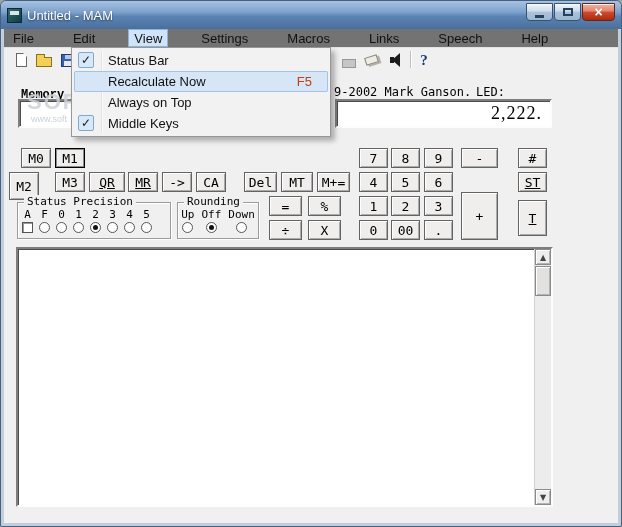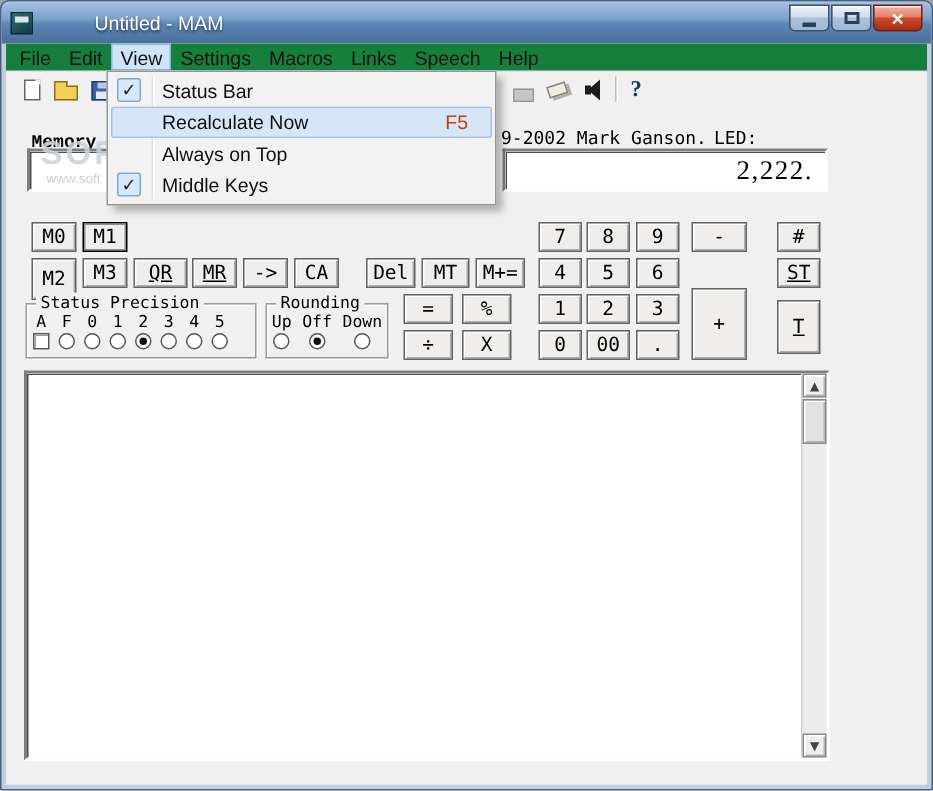--- a/index.html
+++ b/index.html
@@ -5,37 +5,37 @@
   * { margin:0; padding:0; box-sizing:border-box; user-select:none; }
   body { background:#9aa5b1; font-family:"Liberation Sans", sans-serif; }
   .window { position:relative; width:622px; height:527px; background:#c2cede;
             border:1px solid #45617e; border-radius:6px 6px 2px 2px; overflow:hidden;
             font-family:"Liberation Sans", sans-serif; }
   .client { position:absolute; left:3px; right:3px; top:28px; bottom:3px; background:#f0f0f0; }
 
   
   .titlebar { position:absolute; left:0; top:0; width:100%; height:28px;
               background:linear-gradient(180deg,#a7c2e2 0%, #7da2cc 40%, #5b84b4 55%, #4a6f9d 100%);
-              border-radius:6px 6px 0 0; display:flex; align-items:center; padding:0 6px;gap:36px; }
+              border-radius:6px 6px 0 0; display:flex; align-items:center; padding:0 6px; }
   .app-icon { width:15px; height:15px; margin-right:5px; position:relative;
               background:linear-gradient(135deg,#2e6e72,#123c44); border:1px solid #0d2a30; }
   .app-icon::after { content:""; position:absolute; left:2px; top:2px; width:9px; height:4px; background:#d8e8e8; }
   .title { color:#fff; font-size:13px; text-shadow:0 1px 2px rgba(0,0,0,.55); }
   .caps { margin-left:auto; display:flex; gap:1px; margin-top:-6px; }
   .cap { width:27px; height:18px; border:1px solid #39536f; border-radius:0 0 4px 4px;
          background:linear-gradient(#eef4fb 0%, #cfdcec 45%, #adc2da 50%, #9db8d3 100%);
          display:flex; align-items:center; justify-content:center; box-shadow:inset 0 1px 0 rgba(255,255,255,.8); }
   .cap.close { width:33px; background:linear-gradient(#f3b3a2 0%, #e2826d 45%, #cf4b2e 50%, #a92c10 100%);
                border-color:#6e2112; color:#fff; font-weight:bold; font-size:14px; line-height:14px; }
   .glyph-min { width:9px; height:3px; background:#24415e; margin-top:8px; }
   .glyph-max { width:10px; height:8px; border:2px solid #24415e; background:transparent; }
 
   
-  .menubar { position:absolute; left:3px; right:3px; top:28px; height:19px; background:#15803d;
-             display:flex; padding-left:3px; border-bottom:1px solid #e3e3e3; }
+  .menubar { position:absolute; left:3px; right:3px; top:28px; height:19px; background:#737373;
+             display:flex; padding-left:3px; border-bottom:1px solid #e3e3e3;gap:27px; }
   .mitem { padding:2px 6px; font-size:13px; line-height:15px; color:#111; }
   .mitem.open { background:#cfe4f9; box-shadow:inset 0 0 0 1px #8fb4d9; }
 
   
   .toolbar { position:absolute; left:3px; right:3px; top:47px; height:24px; background:#f0f0f0; }
   .tbtn { position:absolute; top:1px; width:22px; height:22px; display:flex; align-items:center; justify-content:center; }
   .ic-new { width:11px; height:14px; background:#fff; border:1px solid #666; position:relative; }
   .ic-new::after { content:""; position:absolute; right:-1px; top:-1px; border-style:solid; border-width:0 4px 4px 0; border-color:transparent #f0f0f0 transparent transparent; }
   .ic-folder { width:16px; height:10px; background:#f3cf56; border:1px solid #8e6e20; position:relative; margin-top:3px; }
   .ic-folder::before { content:""; position:absolute; left:-1px; top:-4px; width:7px; height:3px; background:#f3cf56; border:1px solid #8e6e20; border-bottom:none; }
@@ -179,21 +179,21 @@
   </div>
   <div class="display" style="left:334px; top:98px; width:217px; height:29px">
     <span class="led-value">2,222.</span>
   </div>
 
   <span class="watermark1">SOFT</span>
   <span class="watermark2">www.soft</span>
 
   <div class="btn" style="left:20px; top:147px; width:30px; height:20px">M0</div>
   <div class="btn focused" style="left:54px; top:147px; width:30px; height:20px">M1</div>
-  <div class="btn" style="left:20px; top:171px; width:30px; height:28px">M2</div>
+  <div class="btn" style="left:8px; top:171px; width:30px; height:28px">M2</div>
   <div class="btn" style="left:54px; top:171px; width:30px; height:20px">M3</div>
   <div class="btn u" style="left:88px; top:171px; width:36px; height:20px">QR</div>
   <div class="btn u" style="left:127px; top:171px; width:30px; height:20px">MR</div>
   <div class="btn" style="left:161px; top:171px; width:30px; height:20px">-&gt;</div>
   <div class="btn" style="left:195px; top:171px; width:30px; height:20px">CA</div>
   <div class="btn" style="left:243px; top:171px; width:33px; height:20px">Del</div>
   <div class="btn" style="left:280px; top:171px; width:32px; height:20px">MT</div>
   <div class="btn" style="left:316px; top:171px; width:33px; height:20px">M+=</div>
 
   <div class="btn" style="left:358px; top:147px; width:29px; height:20px">7</div>

